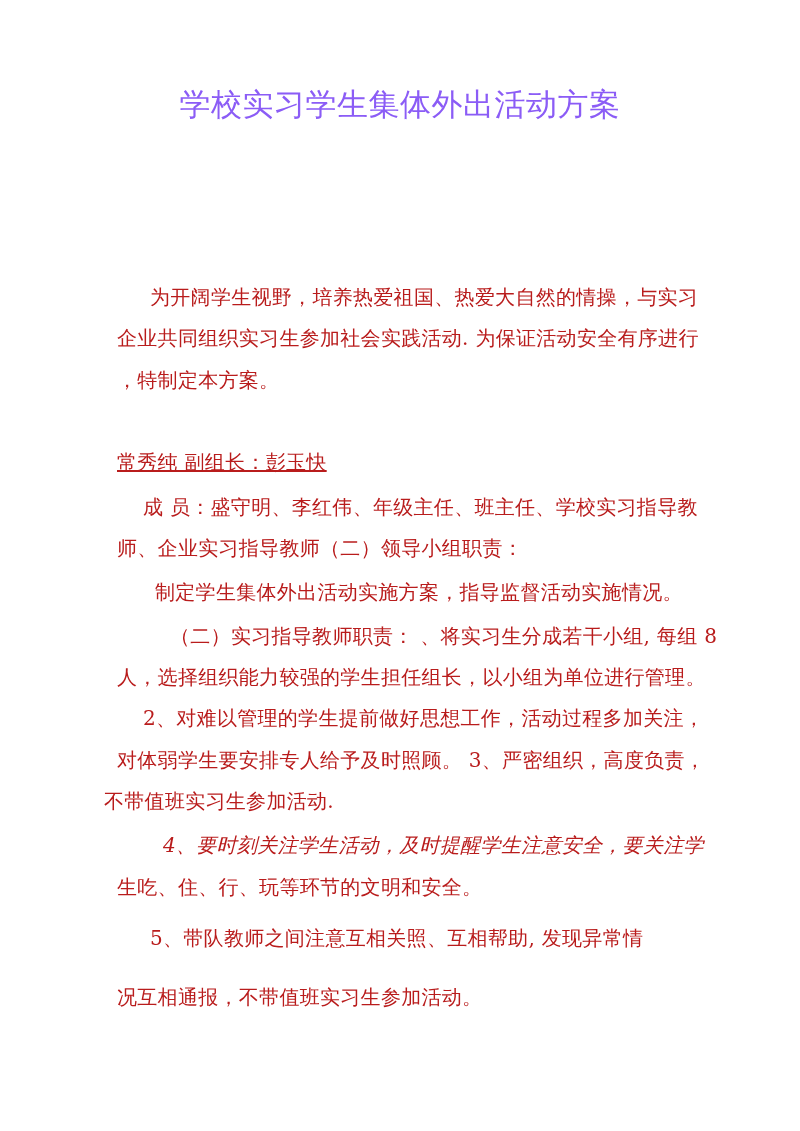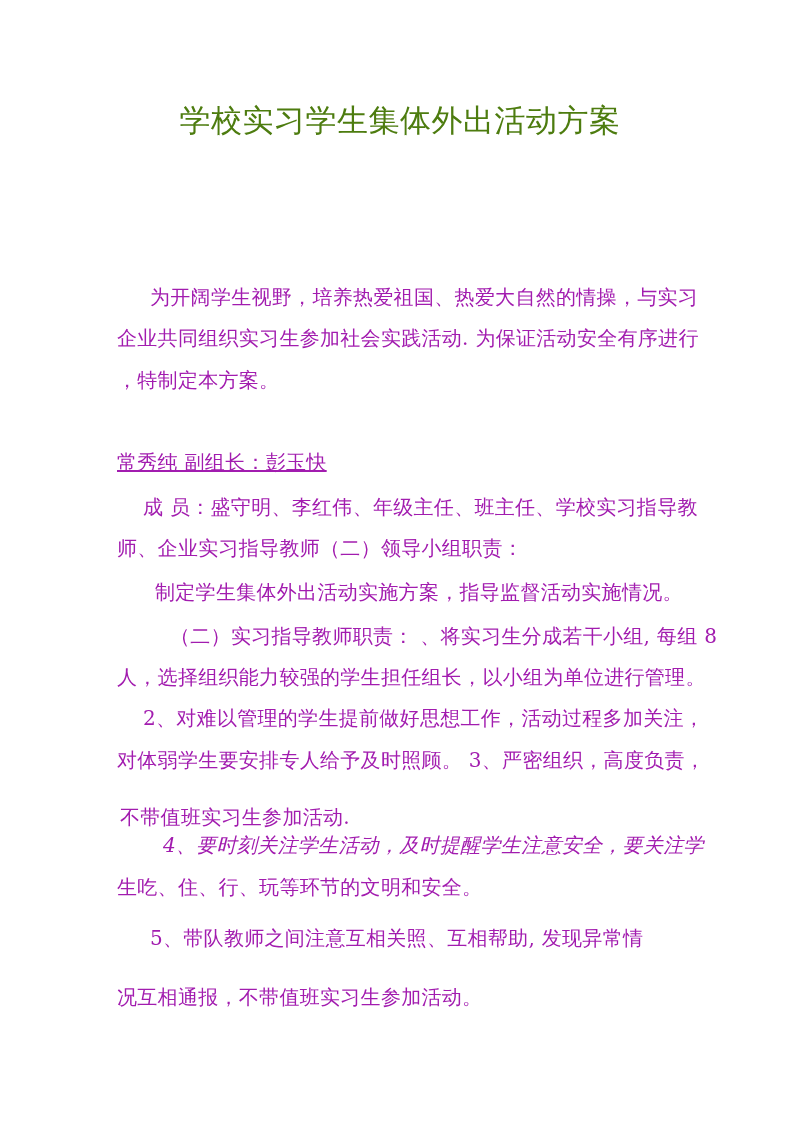--- a/index.html
+++ b/index.html
@@ -25,29 +25,28 @@
     .title {
       position: absolute;
       left: 0;
       width: 800px;
       top: 84px;
       text-align: center;
       font-size: 31px;
       letter-spacing: 0.5px;
       line-height: 40px;
       white-space: nowrap;
-      color: #4d7c0f;
-      margin-top: 16px;
+      color: #8b5cf6;
     }
     .line {
       position: absolute;
       font-size: 20px;
       line-height: 28px;
       white-space: nowrap;
-      color: #a21caf;
+      color: #b91c1c;
       letter-spacing: 0.3px;
       text-align: right;
     }
   </style>
 </head>
 <body>
 
 <div class="page">
 
   <div class="title">学校实习学生集体外出活动方案</div>
@@ -61,21 +60,21 @@
   <div class="line" style="left:143px; top:493px;">成  员：盛守明、李红伟、年级主任、班主任、学校实习指导教</div>
   <div class="line" style="left:117px; top:534px;">师、企业实习指导教师（二）领导小组职责：</div>
 
   <div class="line" style="left:155px; top:578px;">制定学生集体外出活动实施方案，指导监督活动实施情况。</div>
 
   <div class="line" style="left:170px; top:622px;">（二）实习指导教师职责：  、将实习生分成若干小组, 每组 8</div>
   <div class="line" style="left:117px; top:663px;">人，选择组织能力较强的学生担任组长，以小组为单位进行管理。</div>
 
   <div class="line" style="left:143px; top:704px;">2、对难以管理的学生提前做好思想工作，活动过程多加关注，</div>
   <div class="line" style="left:117px; top:746px;">对体弱学生要安排专人给予及时照顾。 3、严密组织，高度负责，</div>
-  <div class="line" style="left:120px; top:787px;margin-top:16px;">不带值班实习生参加活动.</div>
+  <div class="line" style="left:104px; top:787px;">不带值班实习生参加活动.</div>
 
   <div class="line" style="left:163px; top:831px;font-style:italic;">4、要时刻关注学生活动，及时提醒学生注意安全，要关注学</div>
   <div class="line" style="left:117px; top:873px;">生吃、住、行、玩等环节的文明和安全。</div>
 
   <div class="line" style="left:150px; top:924px;">5、带队教师之间注意互相关照、互相帮助, 发现异常情</div>
   <div class="line" style="left:117px; top:983px;">况互相通报，不带值班实习生参加活动。</div>
 
 </div>
 
 </body></html>

